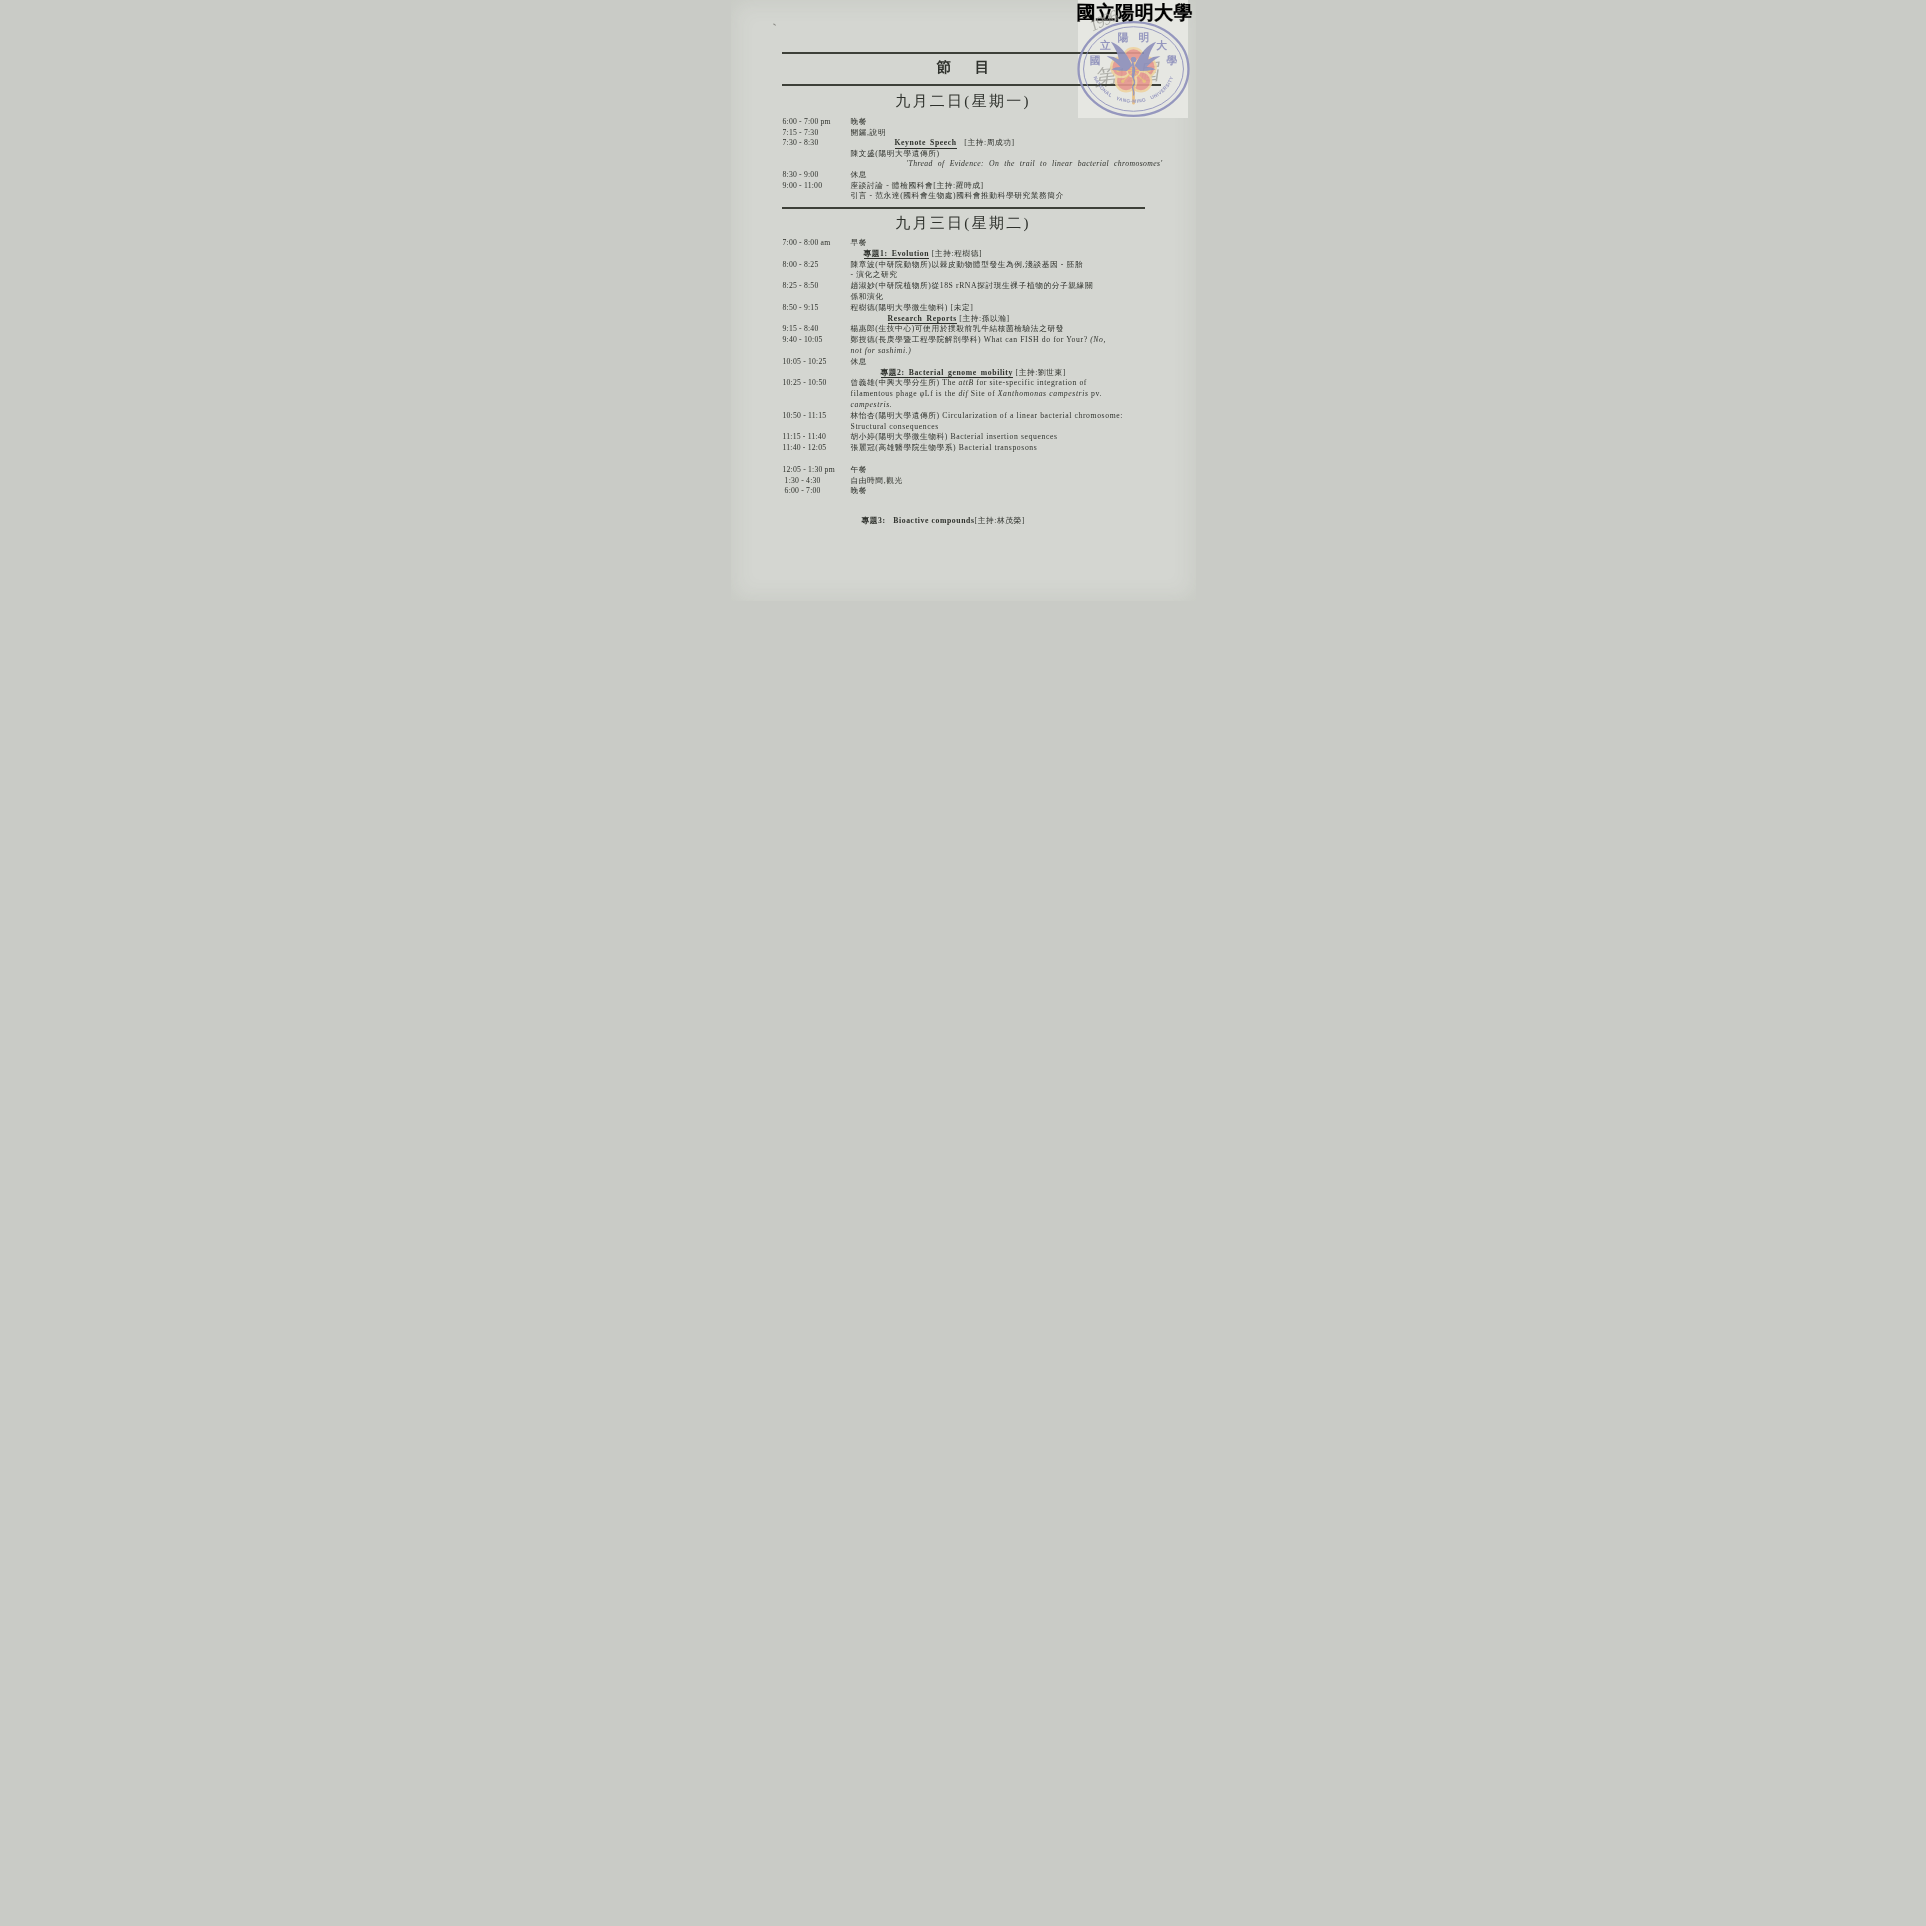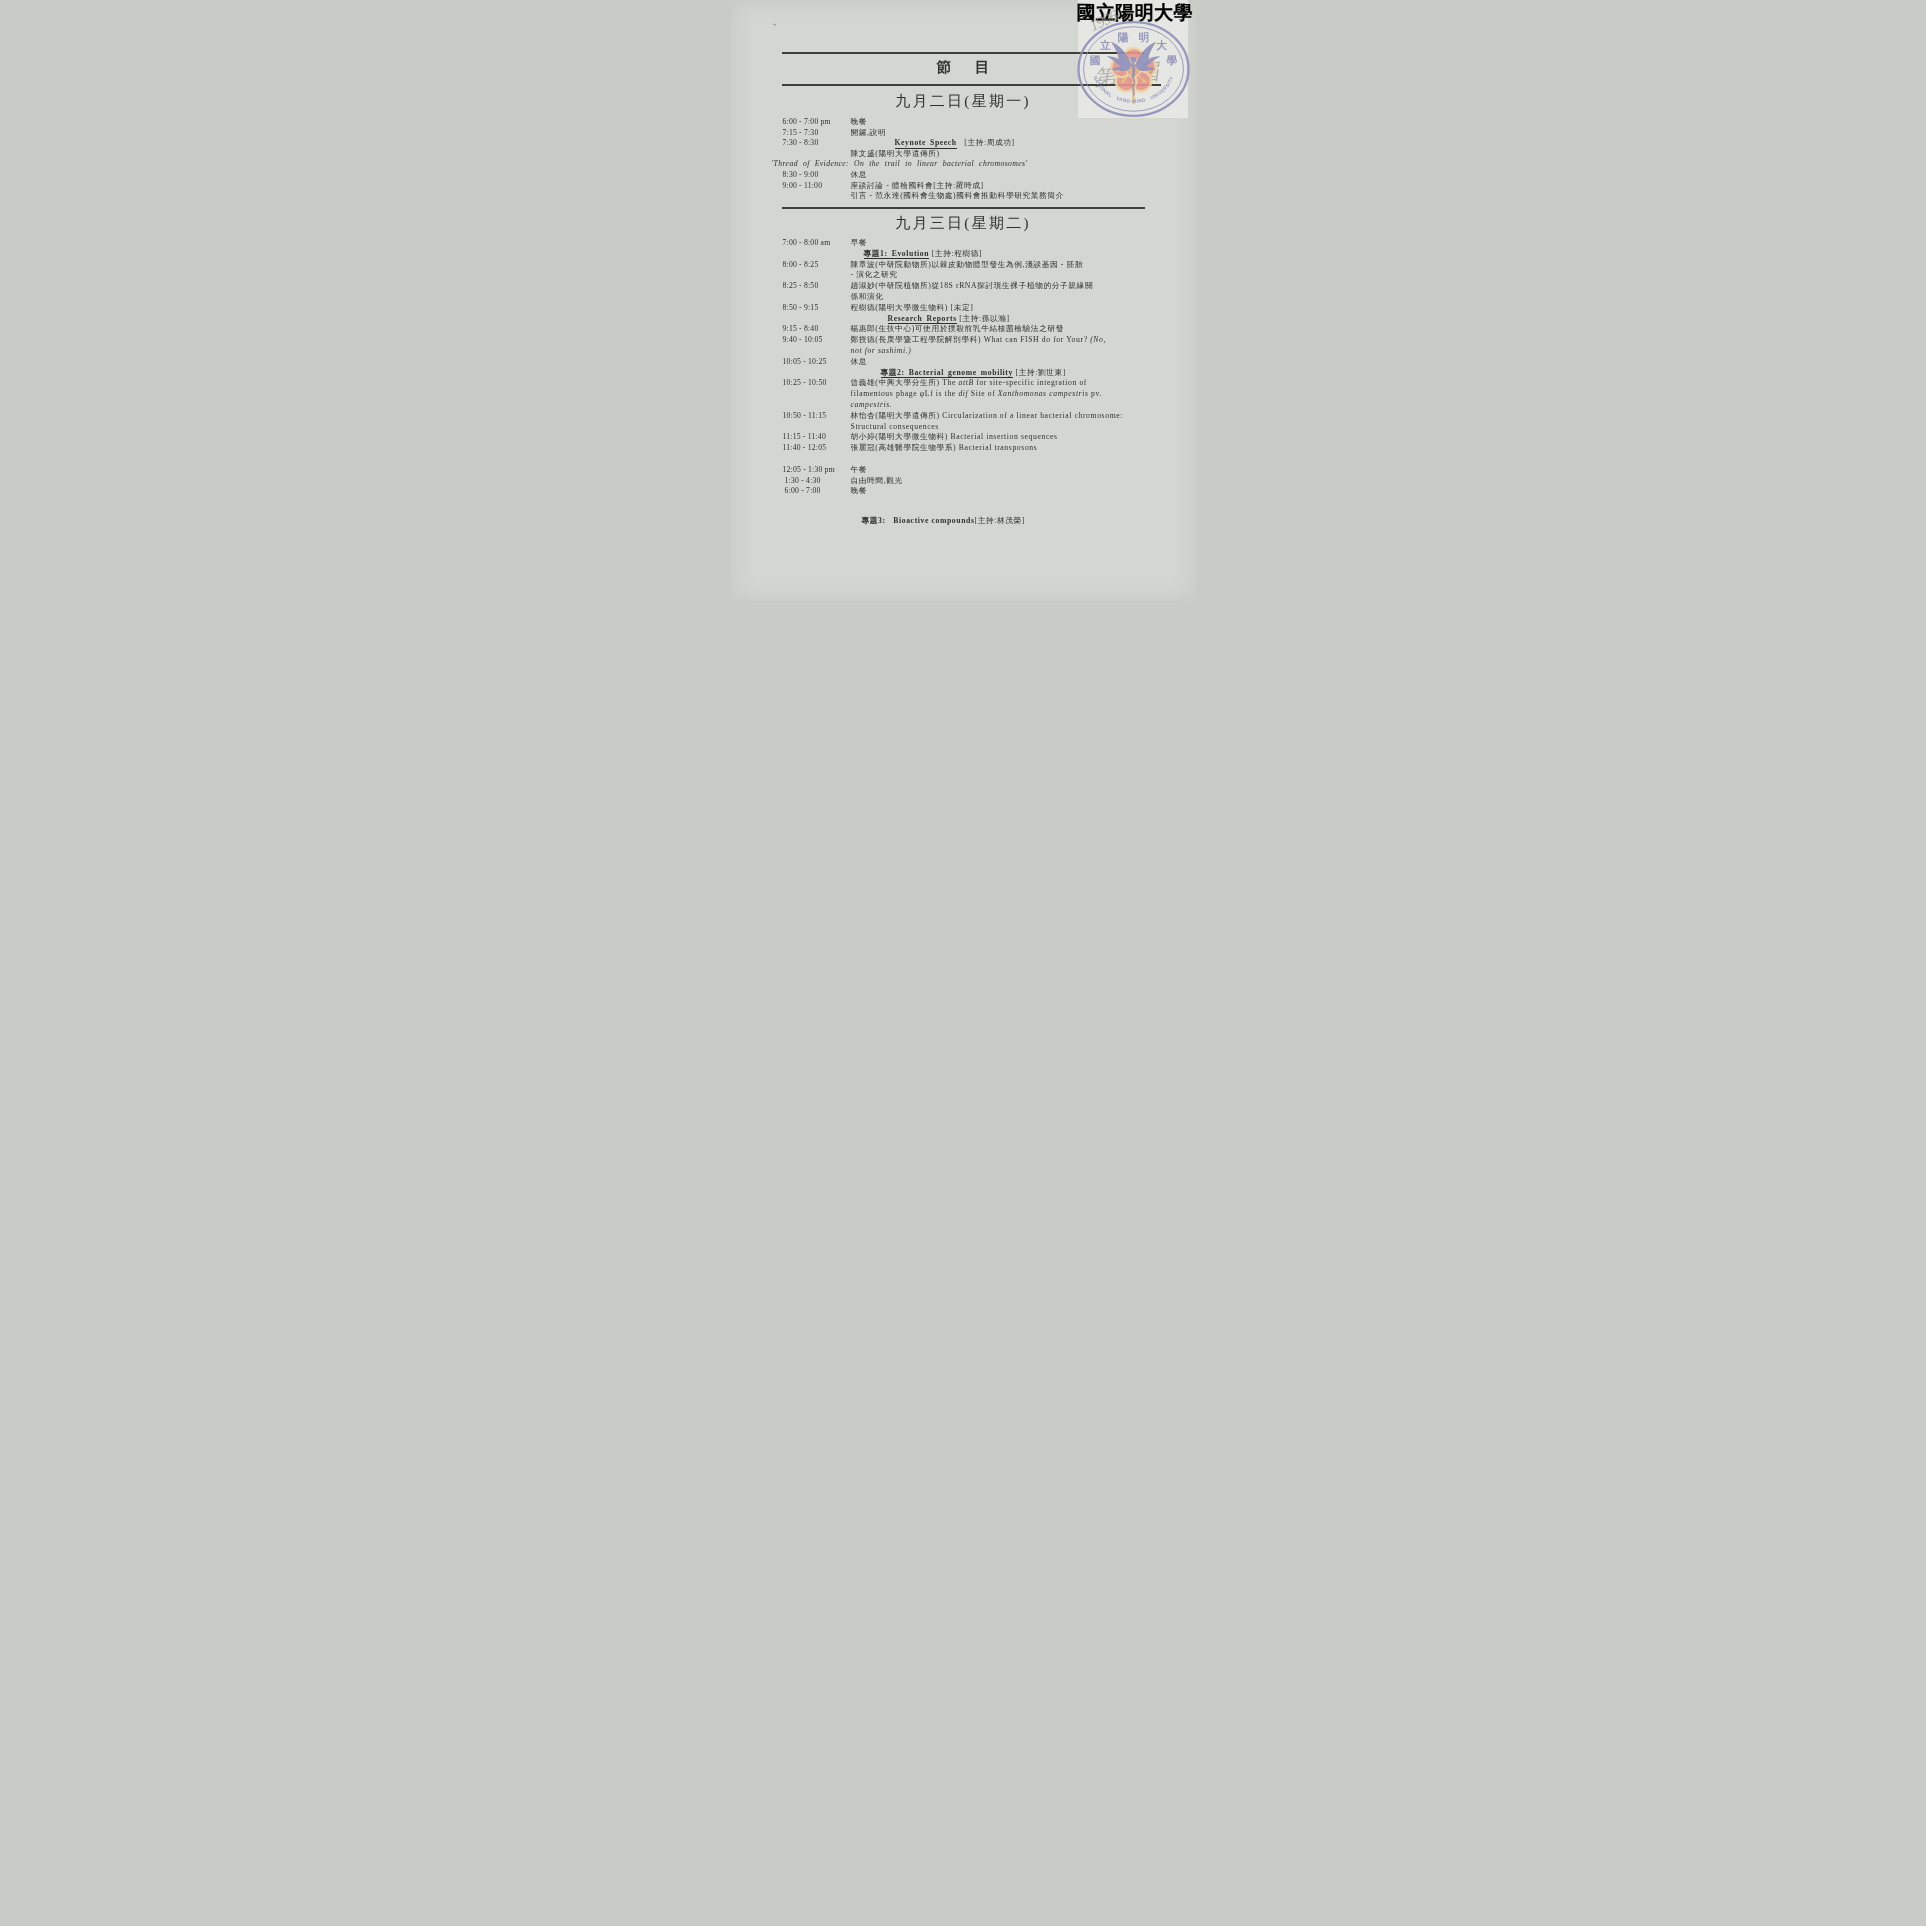--- a/index.html
+++ b/index.html
@@ -16,21 +16,21 @@
       font-size:15px;letter-spacing:2.3px;}
   #day1-heading{top:92px;}
   #day2-heading{top:214px;}
   .rows{position:absolute;left:0;width:465px;}
   #day1-rows{top:117px;}
   #day2-rows{top:238px;}
   .row{position:relative;height:10.6px;}
   #day2-rows .row{height:10.8px;}
   .t{position:absolute;left:52px;top:0;font-size:7.7px;letter-spacing:0.2px;white-space:pre;text-align:center;}
   .c{position:absolute;left:120px;top:0;font-size:7.7px;letter-spacing:0.6px;white-space:pre;}
-  .row.center .c{left:41px;width:363px;text-align:left;letter-spacing:0.4px;word-spacing:2.7px;}
+  .row.center .c{left:69px;width:363px;text-align:right;letter-spacing:0.4px;word-spacing:2.7px;}
   .seg.i{font-style:italic;}
   .seg.b{font-weight:bold;text-align:center;}
   .seg.u{border-bottom:1.2px solid #2e312c;padding-bottom:0.4px;word-spacing:1.5px;}
   
   #seal-backing{position:absolute;left:347px;top:0;width:110px;height:118px;background:#e6e7e2;}
   #seal-outline-title{position:absolute;left:346px;top:0;font-size:19px;font-weight:bold;
       letter-spacing:0.4px;white-space:nowrap;color:#000000;
       text-shadow:-0.4px -0.4px 0 #b4b5af,0.4px -0.4px 0 #b4b5af,-0.4px 0.4px 0 #b4b5af,0.4px 0.4px 0 #b4b5af;}
   .pencil{position:absolute;color:#8f8f89;font-style:italic;opacity:.65;white-space:nowrap;}
   #handwritten-year{left:358px;top:12.3px;font-size:16px;letter-spacing:-0.8px;transform:rotate(-25deg);}

